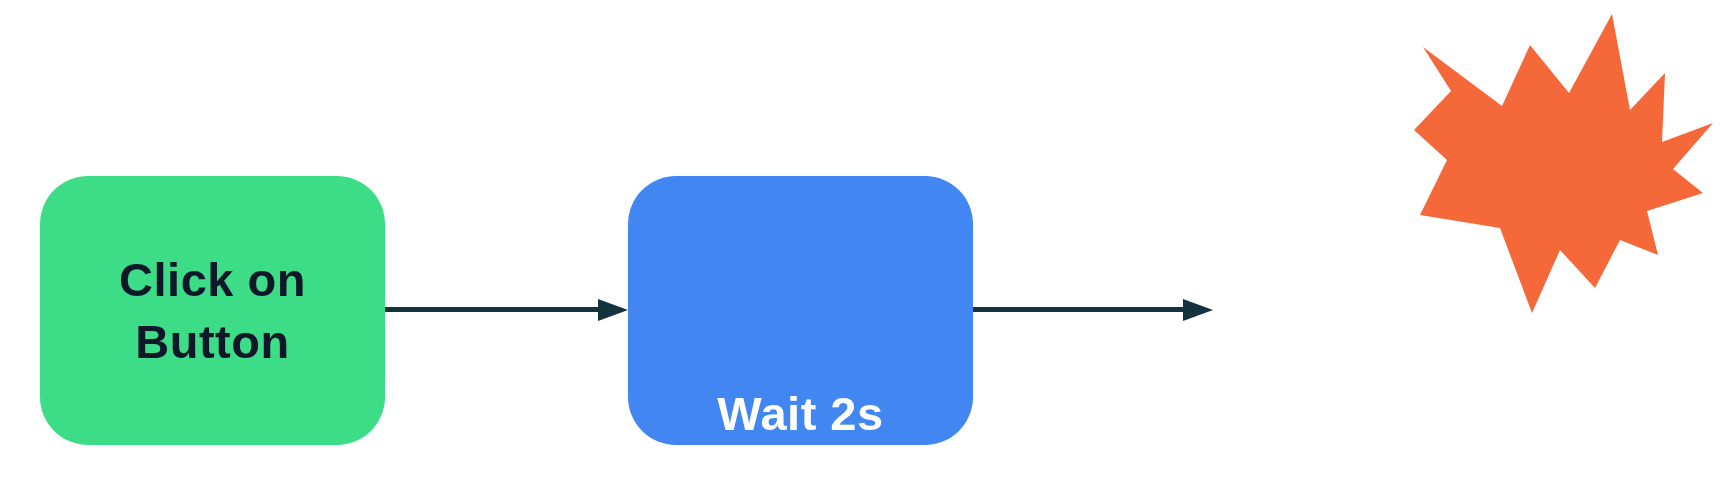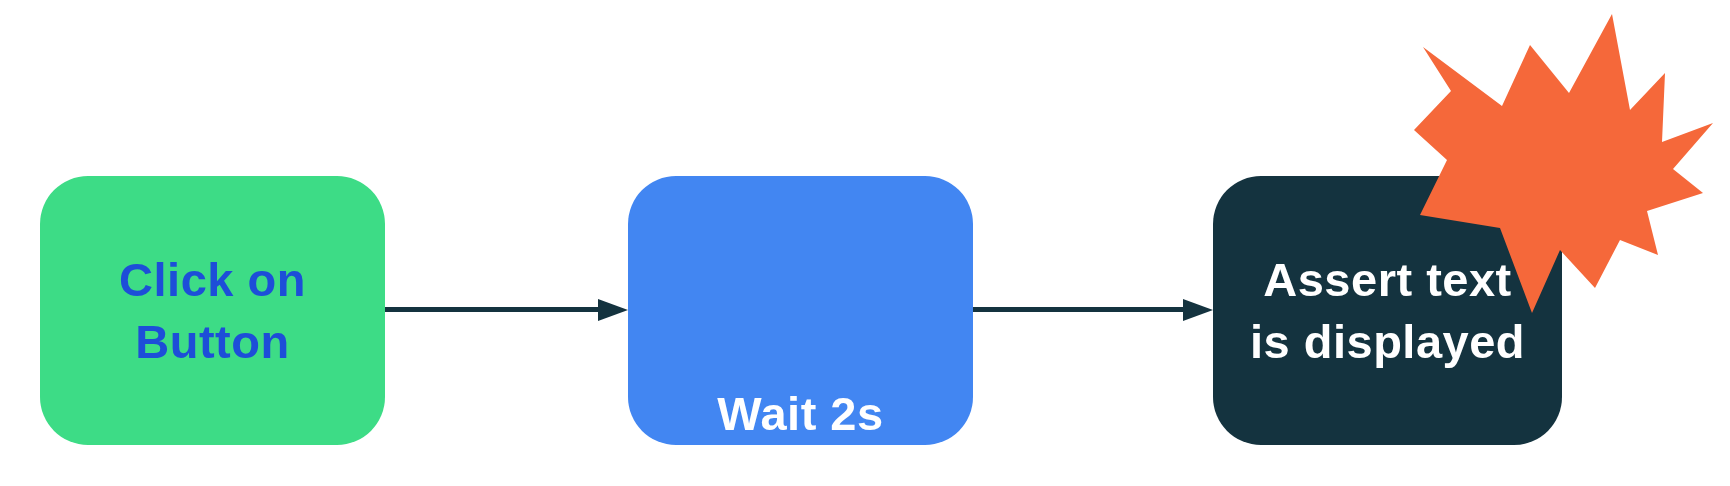--- a/index.html
+++ b/index.html
@@ -63,40 +63,36 @@
     height: 486px;
     pointer-events: none;
   }
 </style>
 </head>
 <body>
 
 <div class="canvas" style="background-color: rgb(255, 255, 255);">
 
   <div class="node node-1" style="background-color: rgb(61, 220, 134);">
-    <span class="node-label" style="color: #1d4ed8;">Click on
+    <span class="node-label" style="color: #0f172a;">Click on
 Button</span>
   </div>
 
   <div class="connector connector-1">
     <div class="connector-line" style="background-color: rgb(20, 51, 63);"></div>
     <div class="connector-head" style="border-left-color: rgb(20, 51, 63);"></div>
   </div>
 
   <div class="node node-2" style="background-color: rgb(66, 134, 242); align-items: flex-end;">
     <span class="node-label" style="color: rgb(255, 255, 255);">Wait 2s</span>
   </div>
 
   <div class="connector connector-2">
     <div class="connector-line" style="background-color: rgb(20, 51, 63);"></div>
     <div class="connector-head" style="border-left-color: rgb(20, 51, 63);"></div>
   </div>
 
-  <div class="node node-3" style="background-color: rgb(20, 51, 63);">
-    <span class="node-label" style="color: rgb(255, 255, 255);">Assert text
-is displayed</span>
-  </div>
 
   <svg class="burst" viewBox="0 0 1730 486" xmlns="http://www.w3.org/2000/svg">
     <polygon points="1612,14 1630,110 1665,73 1662,142 1713,123 1673,169 1703,193 1647,211 1658,255 1620,240 1595,288 1560,250 1532,313 1500,228 1420,215 1447,160 1414,130 1451,91 1423,47 1502,106 1530,45 1569,93" fill="#F5683A"></polygon>
   </svg>
 
 </div>
 
 </body></html>

